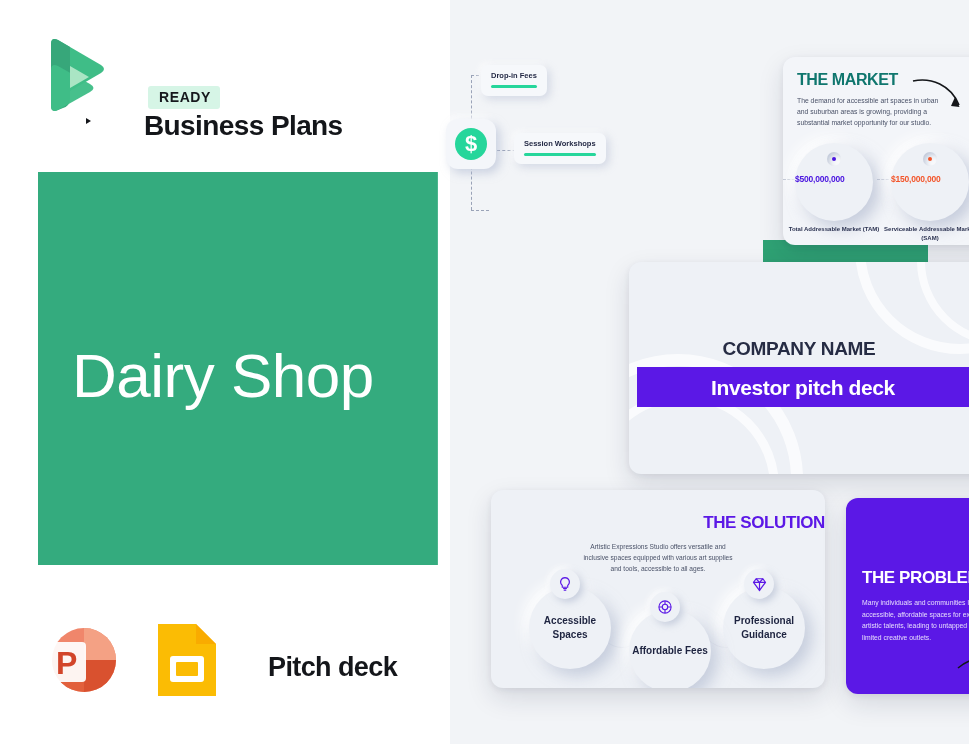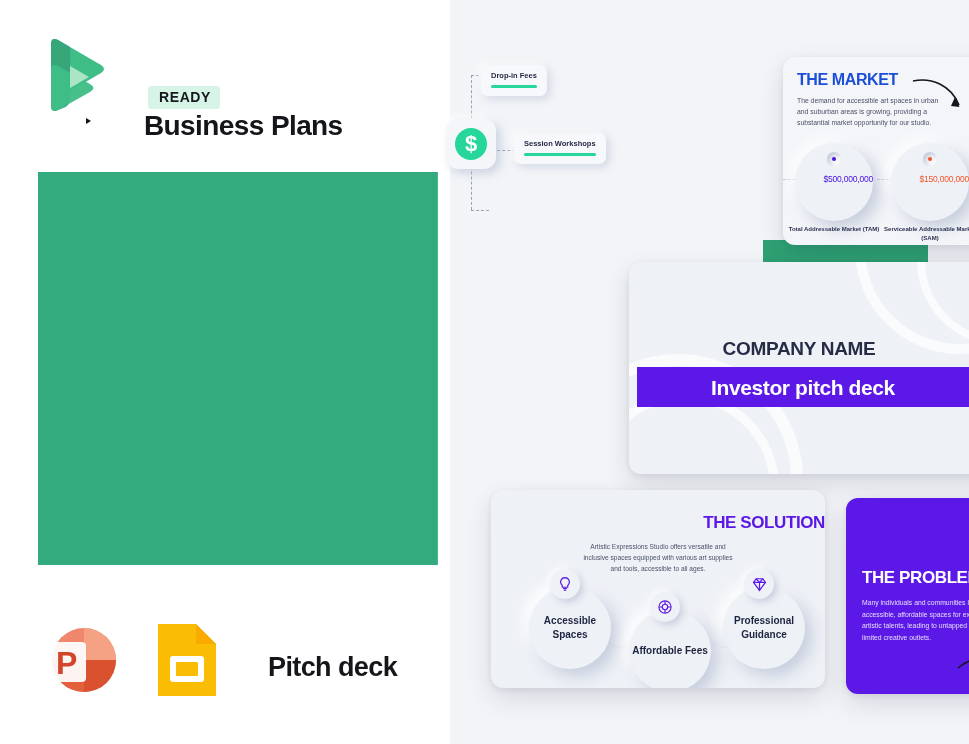--- a/index.html
+++ b/index.html
@@ -107,37 +107,37 @@
   #bm-pill-1 { left:481px; top:65px; }
   #bm-pill-2 { left:514px; top:133px; }
   #bm-pill-3 { left:481px; top:200px; }
   .bm-dash { position:absolute; border:0; border-left:1.3px dashed #9aa3b8; }
   .bm-dash.h { border-left:0; border-top:1.3px dashed #9aa3b8; }
 
   
   #slide-market { left: 783px; top: 57px; width: 250px; height: 188px; }
   .mk-title {
     position:absolute; left:14px; top:14px;
-    font-size:16px; font-weight:700; color:#1d4ed8; letter-spacing:-0.4px; white-space:nowrap;
+    font-size:16px; font-weight:700; color:#0f766e; letter-spacing:-0.4px; white-space:nowrap;
   }
   .mk-body {
     position:absolute; left:14px; top:38px; width:152px;
     font-size:6.8px; line-height:1.65; color:#4a5268;
   }
   .mk-arrow { position:absolute; left:128px; top:18px; width:58px; height:42px; }
   .mk-dial { position:absolute; width:78px; height:78px; border-radius:50%;
     background:#eef1f6;
     box-shadow: 7px 7px 16px rgba(166,176,200,.6), -6px -6px 14px rgba(255,255,255,.95);
   }
   .mk-dial .dot { position:absolute; left:50%; top:9px; margin-left:-7px; width:14px; height:14px; border-radius:50%;
     background:#eef1f6; box-shadow: inset 2px 2px 4px rgba(166,176,200,.65), inset -2px -2px 4px rgba(255,255,255,.9);
     display:flex; align-items:center; justify-content:center; }
   .mk-dial .dot i { width:4.5px; height:4.5px; border-radius:50%; display:block; }
-  .mk-dial .val { position:absolute; left:0; top:31px; width:100%; text-align:right;
-    font-size:8.5px; font-weight:400; letter-spacing:-0.2px; }
+  .mk-dial .val { position:absolute; left:0; top:31px; width:100%; text-align:left;
+    font-size:8.5px; font-weight:700; letter-spacing:-0.2px; }
   .mk-cap { position:absolute; width:104px; text-align:center; font-size:6px; font-weight:700; color:#2a3150; line-height:1.45; }
   #mk-dial-1 { left:12px; top:86px; }
   #mk-dial-2 { left:108px; top:86px; }
   #mk-cap-1 { left:-1px; top:168px; }
   #mk-cap-2 { left:95px; top:168px; }
   .mk-link { position:absolute; top:122px; height:0; border-top:1.3px dashed #b6bdcd; }
 
   
   #slide-company { left: 629px; top: 262px; width: 418px; height: 212px; background:#eef1f6; }
   .cn-rings { position:absolute; inset:0; overflow:hidden; }
@@ -186,20 +186,21 @@
 </style>
 </head>
 <body>
 
 <div id="stage">
 
   <div class="right-bg"></div>
 
   <div class="green-block"></div>
   <div class="green-band"></div>
+  <div class="hero-title">Dairy Shop</div>
 
   <div class="logo-wrap">
     <span class="logo-mark">
       <svg width="68" height="80" viewBox="0 0 68 80">
         <path d="M11 8 Q11 1 18 4 L61 29 Q67 33 61 37 L18 62 Q11 66 11 59 Z" fill="#3fbd87"></path>
         <path d="M11 8 Q11 1 18 4 L30 11 L30 62 Q30 70 23 72 L18 74 Q11 77 11 70 Z" fill="#37a77a"></path>
         <path d="M11 34 L11 70 Q11 77 18 74 L50 56 Q57 52 50 48 L18 30 Q11 27 11 34 Z" fill="#3fbd87" opacity="0.96"></path>
         <path d="M30 30 L49 41 L30 52 Z" fill="#bdeccf" opacity="0.85"></path>
       </svg>
     </span>

